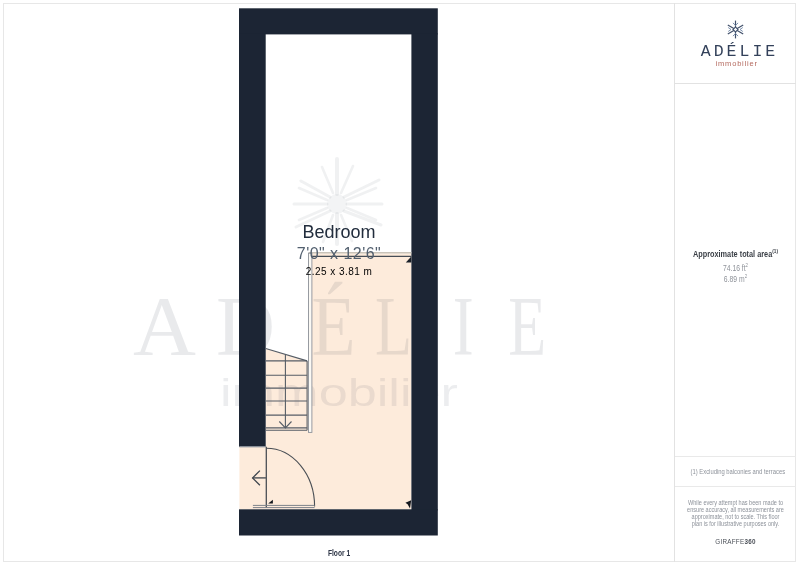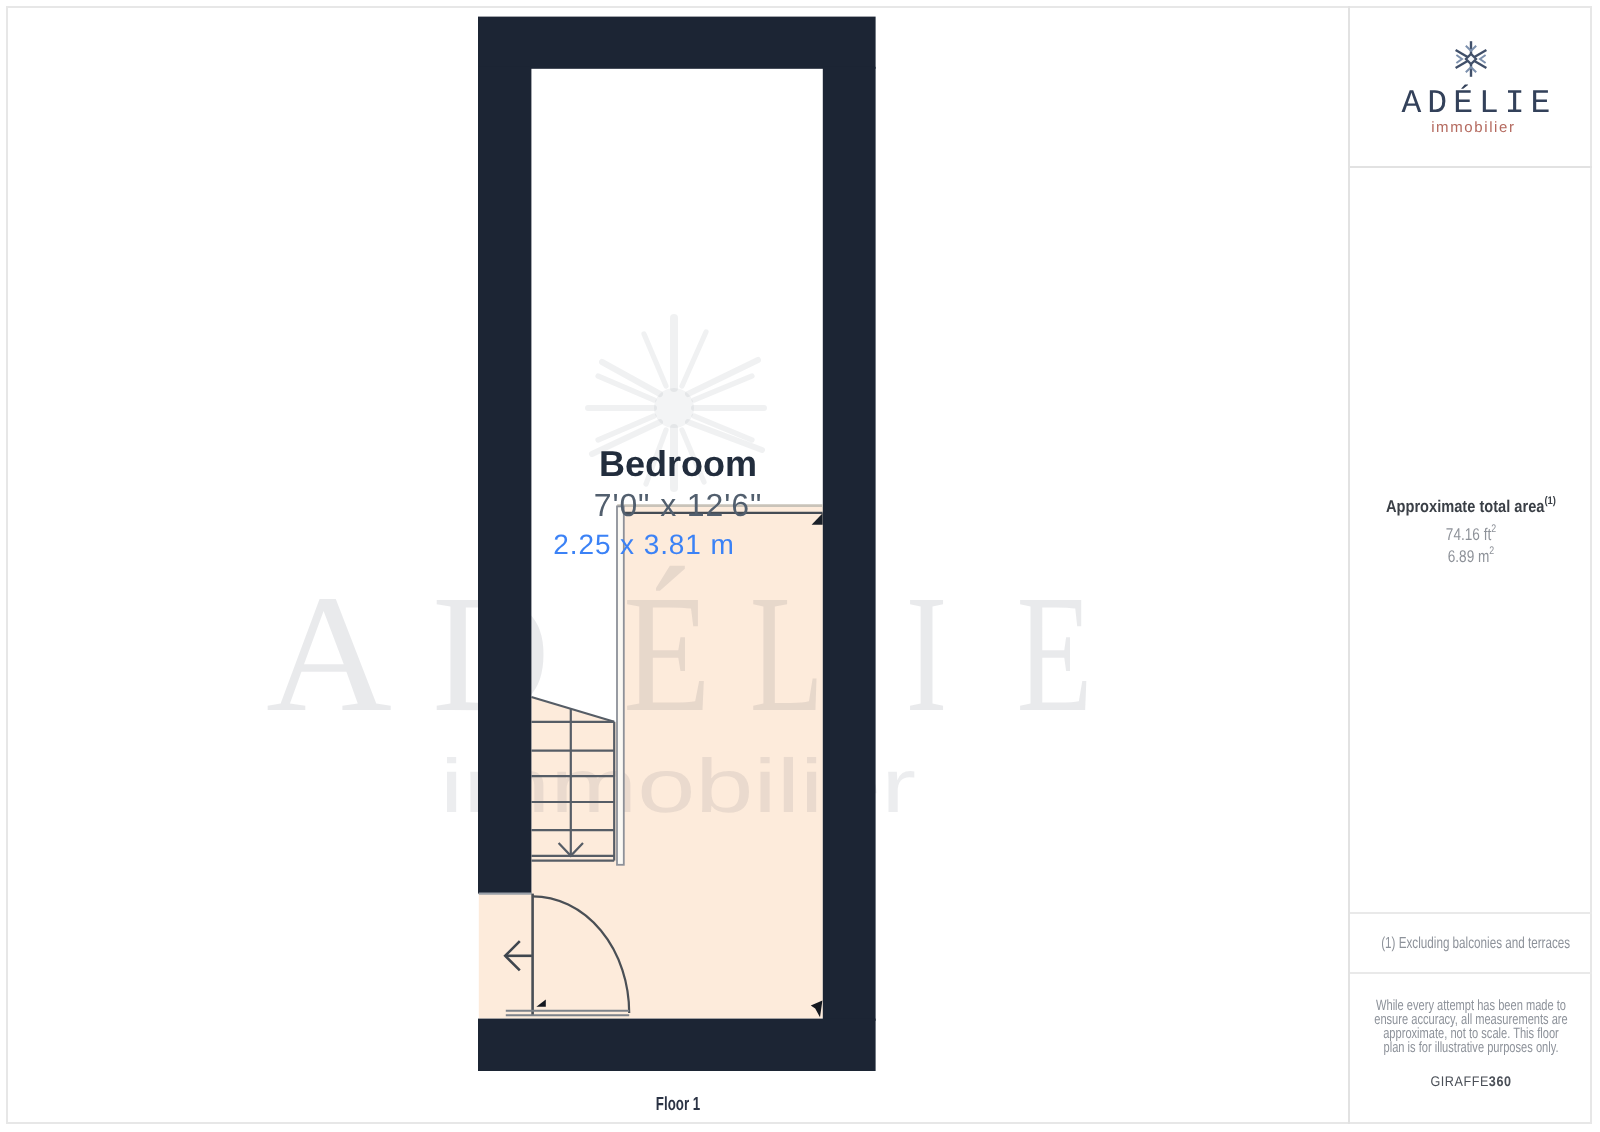--- a/index.html
+++ b/index.html
@@ -95,25 +95,25 @@
   <path d="M268.2,503.4 L272.9,499.8 L272.9,503.4 Z" fill="#14181f"></path>
 
   <g stroke="#3f464e" stroke-width="1.3" fill="none">
     <line x1="265.9" y1="477.9" x2="252.6" y2="477.9"></line>
     <path d="M259.9,470.6 L252.6,477.9 L259.9,485.2"></path>
   </g>
 
   <path d="M411.2,500.2 L410.0,508.6 L407.6,504.2 L405.4,502.8 Z" fill="#14181f"></path>
 </svg>
 
-<div class="abs" style="left:238px;top:222.5px;width:202px;text-align:center;font-size:18px;font-weight:bold;color:#222d3d;line-height:18px;">Bedroom</div>
+<div class="abs" style="left:238px;top:222.5px;width:202px;text-align:center;font-size:18px;font-weight:normal;color:#222d3d;line-height:18px;">Bedroom</div>
 
 <div class="abs" style="left:238px;top:246px;width:202px;text-align:center;font-size:16px;color:#525f6e;letter-spacing:0.45px;line-height:16px;">7'0" x 12'6"</div>
 
-<div class="abs" style="left:221px;top:263.5px;width:202px;text-align:center;font-size:14px;color:#3b82f6;letter-spacing:0.45px;line-height:16px;">2.25 x 3.81 m</div>
+<div class="abs" style="left:238px;top:263.5px;width:202px;text-align:center;font-size:10px;color:#000000;letter-spacing:0.45px;line-height:16px;">2.25 x 3.81 m</div>
 
 <div class="abs ctr" style="left:289px;top:547px;width:100px;text-align:center;font-size:9.5px;font-weight:bold;color:#2b3344;transform:scaleX(0.7);line-height:11px;">Floor 1</div>
 
 <div class="abs" style="left:673.7px;top:2.5px;width:1px;height:559px;background:#e2e2e2;"></div>
 
 <div class="abs" style="left:674.7px;top:83.4px;width:121.8px;height:1px;background:#e2e2e2;"></div>
 
 <div class="abs" style="left:674.7px;top:456.1px;width:121.8px;height:1px;background:#e9e9e9;"></div>
 
 <div class="abs" style="left:674.7px;top:486.3px;width:121.8px;height:1px;background:#e9e9e9;"></div>

